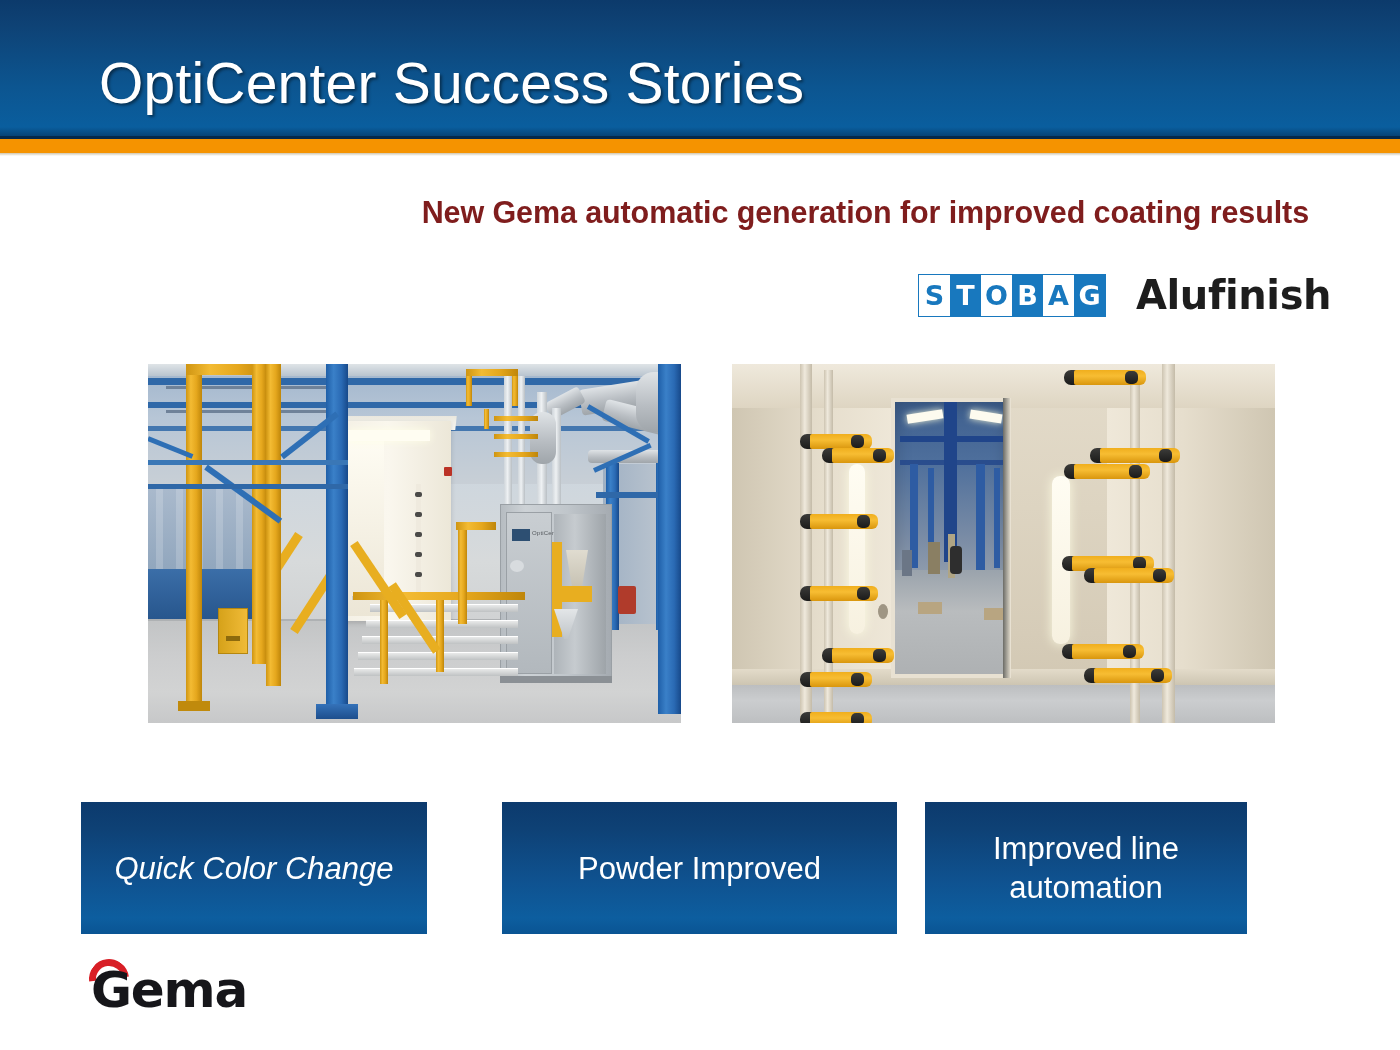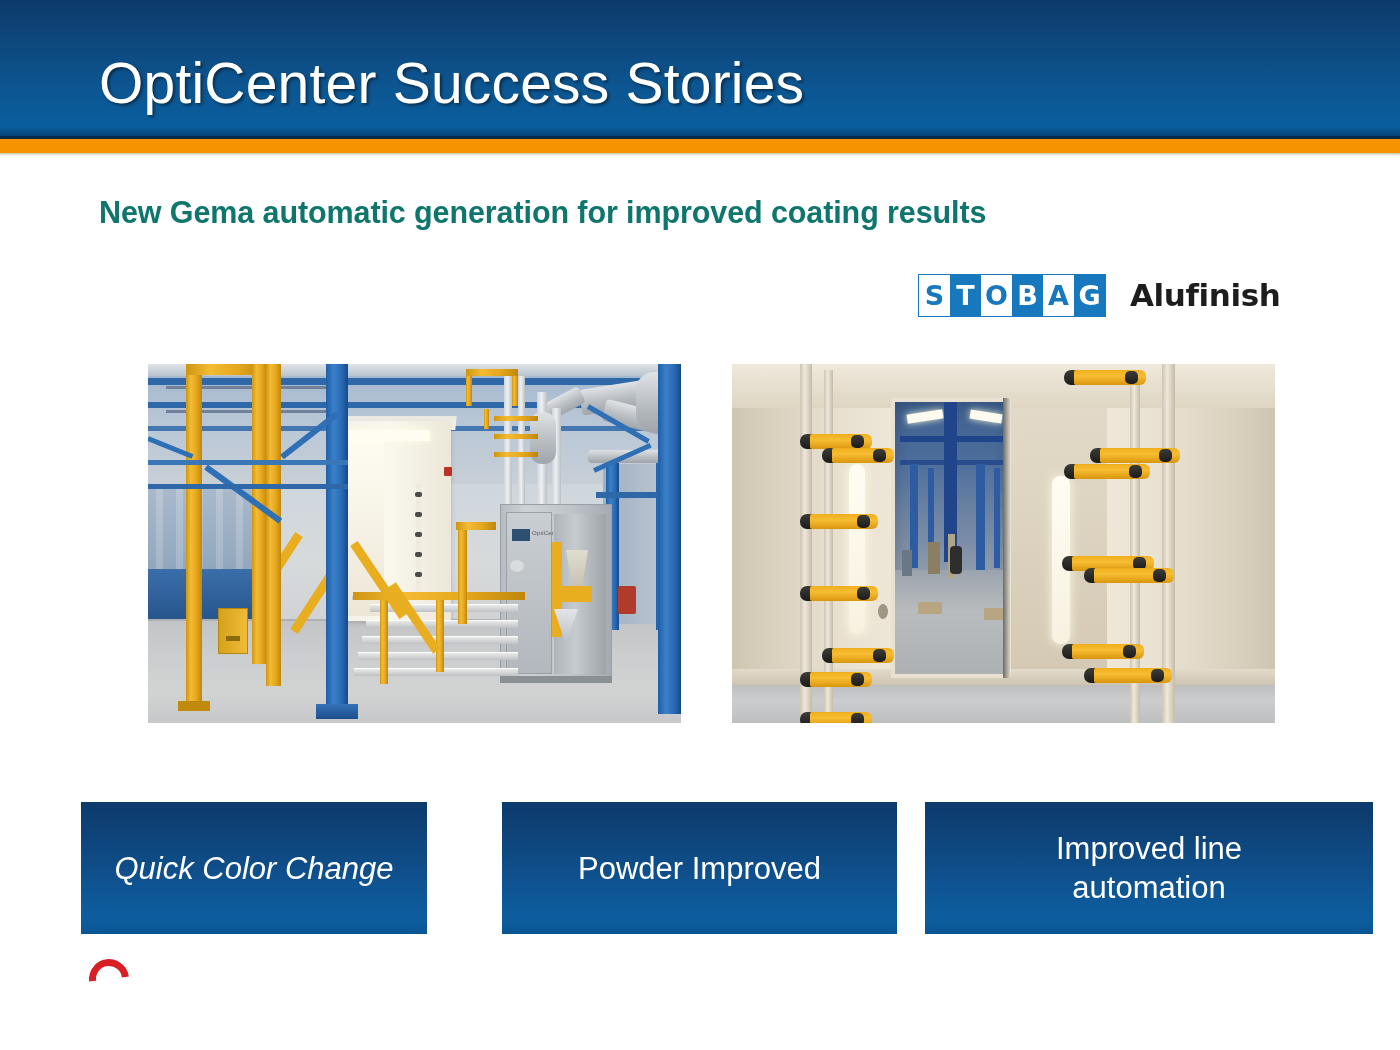--- a/index.html
+++ b/index.html
@@ -61,22 +61,23 @@
 
   
   .subtitle {
     position: absolute;
     left: 99px;
     top: 193px;
     width: 1210px;
     font-size: 30.5px;
     line-height: 38px;
     font-weight: bold;
-    color: #0f766e;
+    color: #7f1d1d;
     letter-spacing: -0.1px;
+    text-align: right;
   }
 
   
   .logo-block {
     position: absolute;
     left: 918px;
     top: 272px;
     height: 46px;
     display: flex;
     align-items: center;
@@ -96,22 +97,22 @@
     justify-content: center;
     font-size: 27px;
     font-weight: bold;
     line-height: 1;
     font-family: "DejaVu Sans", sans-serif;
     letter-spacing: 0;
   }
   .stobag-cell.on-white { background: #ffffff; color: #1878be; }
   .stobag-cell.on-blue  { background: #1878be; color: #ffffff; }
   .alufinish {
-    margin-left: 24px;
-    font-size: 31px;
+    margin-left: 30px;
+    font-size: 40px;
     font-weight: bold;
     color: #1d1d1d;
     letter-spacing: -0.4px;
     font-family: "DejaVu Sans", sans-serif;
   }
 
   
   .photo {
     position: absolute;
     overflow: hidden;
@@ -281,21 +282,21 @@
     justify-content: center;
     text-align: center;
     font-size: 31px;
     line-height: 39px;
     font-weight: 400;
     box-sizing: border-box;
     padding: 0 10px;
   }
   .benefit-1 { left: 81px;  width: 346px; font-style: italic; }
   .benefit-2 { left: 502px; width: 395px; }
-  .benefit-3 { left: 925px; width: 448px; }
+  .benefit-3 { left: 925px; width: 322px; }
 
   
   .gema-logo {
     position: absolute;
     left: 83px;
     top: 962px;
     width: 190px;
     height: 58px;
   }
   .gema-word {
@@ -565,13 +566,14 @@
     </div>
 </div>
 
 <div class="benefit benefit-1">Quick Color Change</div>
 <div class="benefit benefit-2">Powder Improved</div>
 <div class="benefit benefit-3" style="white-space:pre-line;">Improved line
 automation</div>
 
 <div class="gema-logo">
   <div class="gema-swoosh"></div>
+  <div class="gema-word">Gema</div>
 </div>
 
 </body></html>

